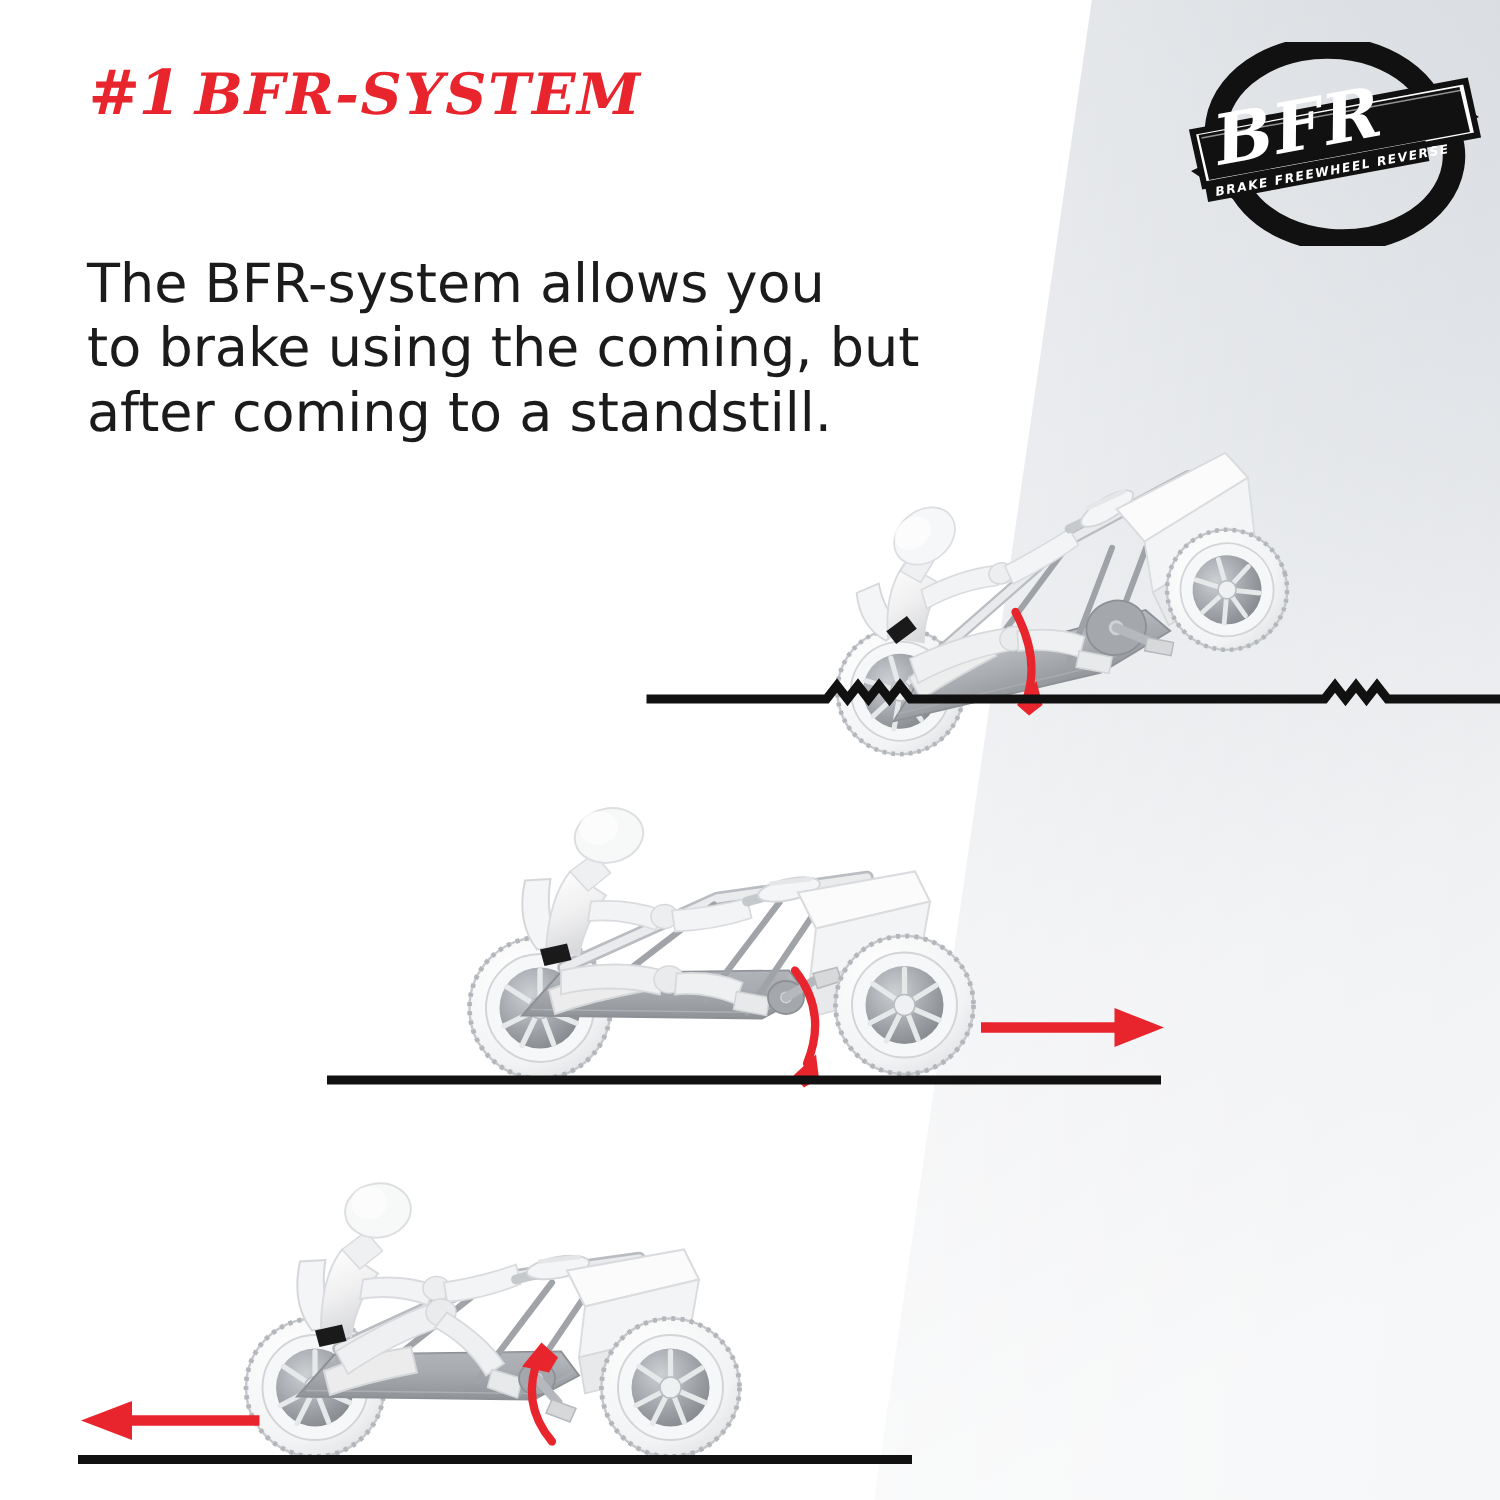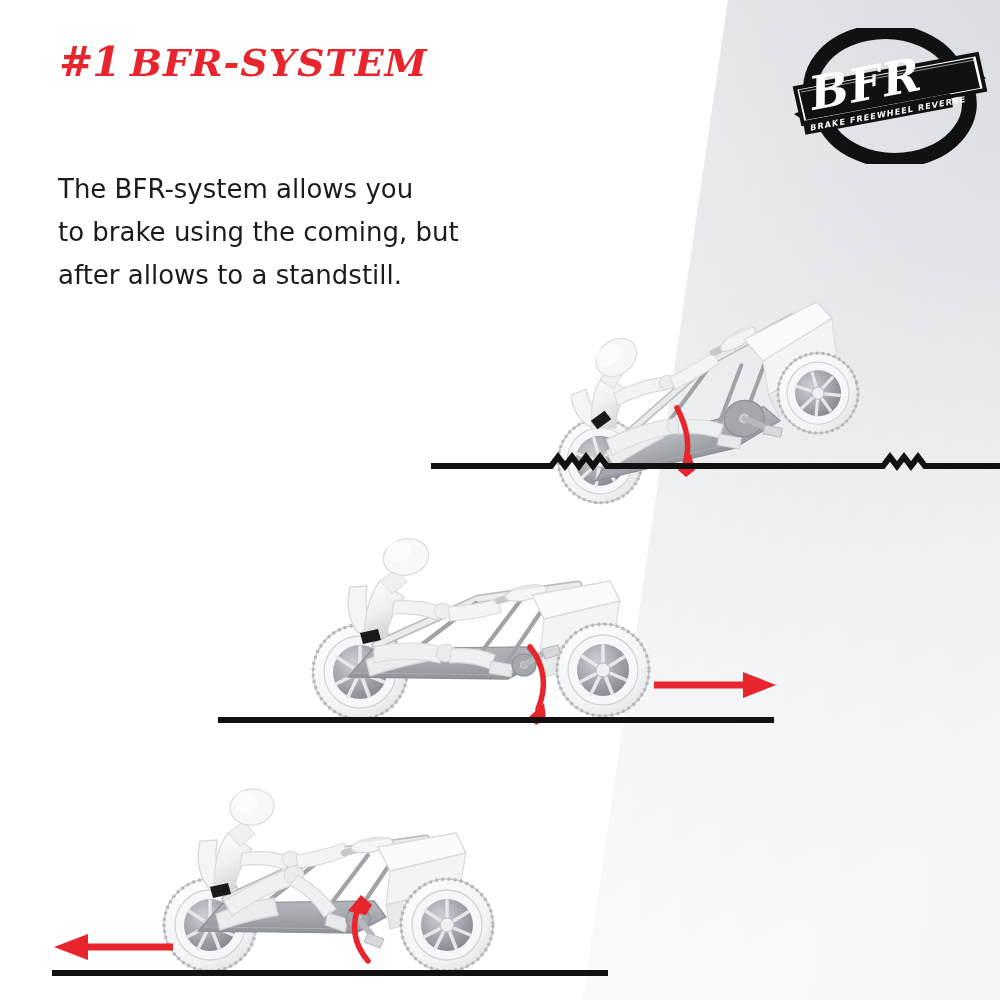--- a/index.html
+++ b/index.html
@@ -38,21 +38,21 @@
   }
   .title .num{letter-spacing:-1px;}
   .title .sys{font-size:38px;letter-spacing:1px;padding-left:10px;}
   
   .body-copy{
     position:absolute;
     left:35px;top:168px;
     z-index:6;
     width:520px;
     font-family:"DejaVu Sans", sans-serif;
-    font-size:26px;
+    font-size:36px;
     line-height:43px;
     color:#1b1b1b;
     font-weight:400;
   }
   .body-copy span{display:block;white-space:nowrap;}
   
   .logo{
     position:absolute;
     right:22px;top:28px;
     width:222px;height:136px;
@@ -88,21 +88,21 @@
     <polygon points="705,0 1000,0 1000,1000 560,1000" fill="url(#wedgeGrad2)"></polygon>
   </svg>
 
   <div class="title">
     <span class="num">#1</span><span class="sys">BFR-SYSTEM</span>
   </div>
 
   <div class="body-copy">
     <span>The BFR-system allows you</span>
     <span>to brake using the coming, but</span>
-    <span>after allows to a standstill.</span>
+    <span>after coming to a standstill.</span>
   </div>
 
   <svg class="logo" viewBox="0 0 222 136">
     <defs>
       <clipPath id="logoClipRing">
         <rect x="0" y="0" width="222" height="136"></rect>
       </clipPath>
     </defs>
     <g clip-path="url(#logoClipRing)">
 

